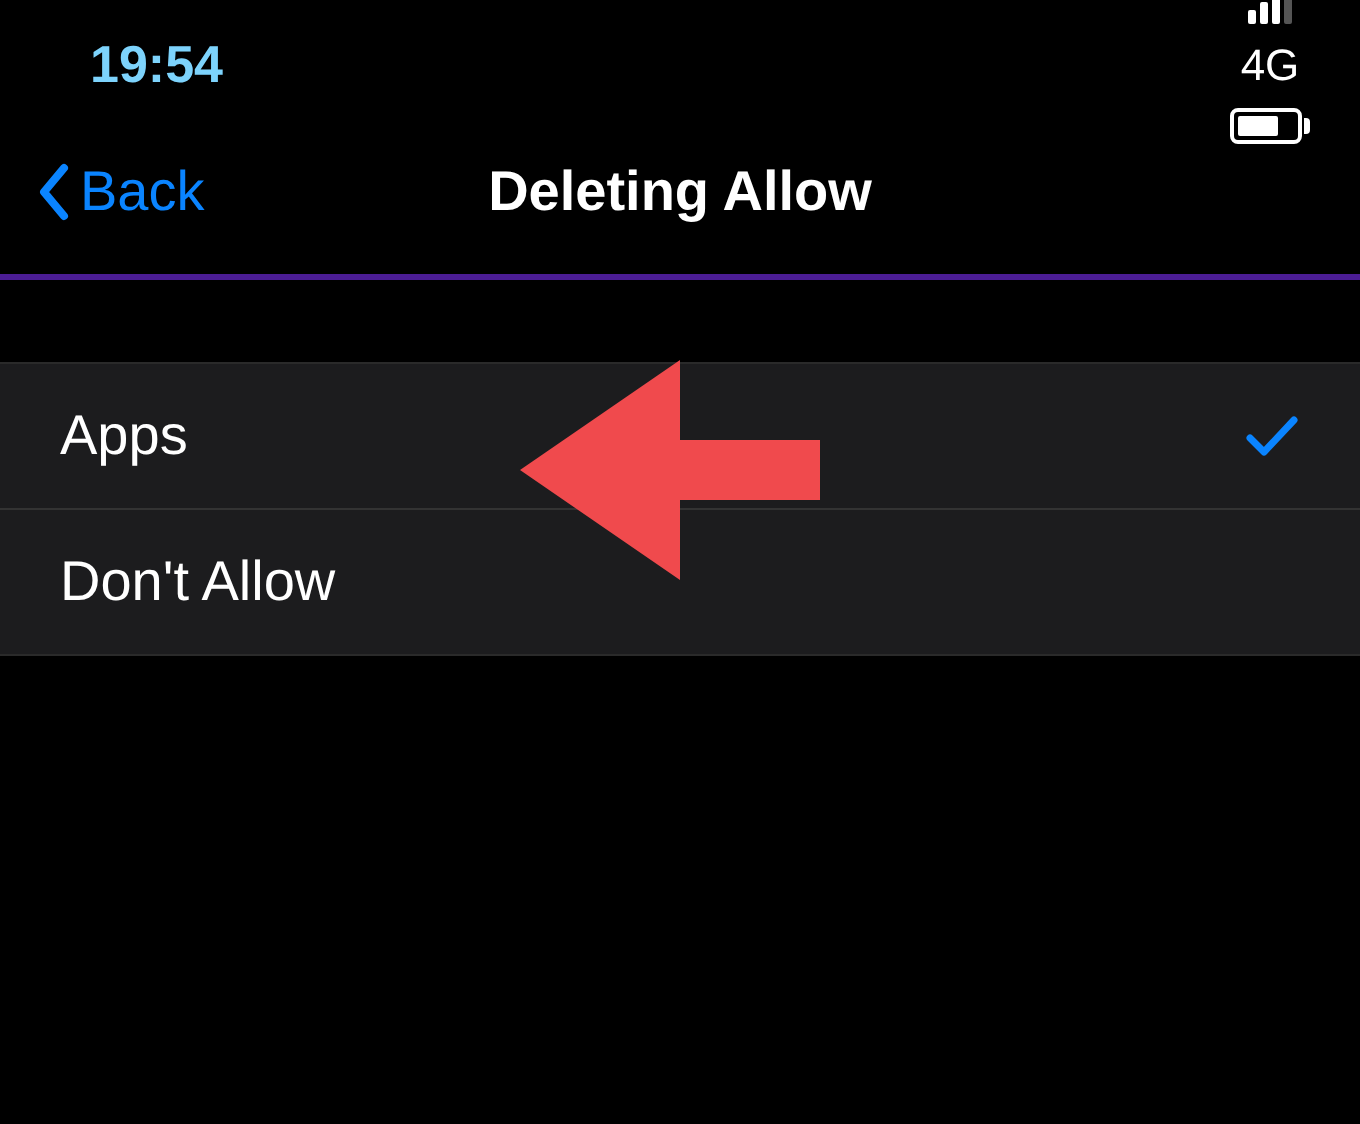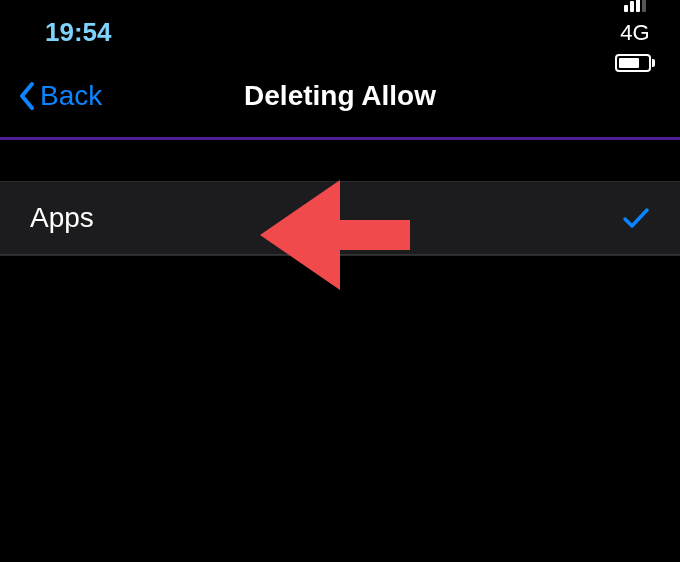--- a/index.html
+++ b/index.html
@@ -177,17 +177,20 @@
 
 <div class="spacer"></div>
 
 <div class="options-list list-bottom-border">
   <div class="option-row">
     <span class="option-label">Apps</span>
     <svg class="checkmark" viewBox="0 0 28 24" fill="none" stroke="#0a84ff" stroke-width="3.5" stroke-linecap="round" stroke-linejoin="round">
       <polyline points="3,13 10,20 25,4"></polyline>
     </svg>
   </div>
+  <div class="option-row">
+    <span class="option-label">Don't Allow</span>
+  </div>
 </div>
 
 <svg class="arrow-annotation" width="160" height="130" viewBox="0 0 160 130">
   <polygon points="0,65 80,10 80,50 150,50 150,80 80,80 80,120" fill="#f04a4d"></polygon>
 </svg>
 
 </body></html>

